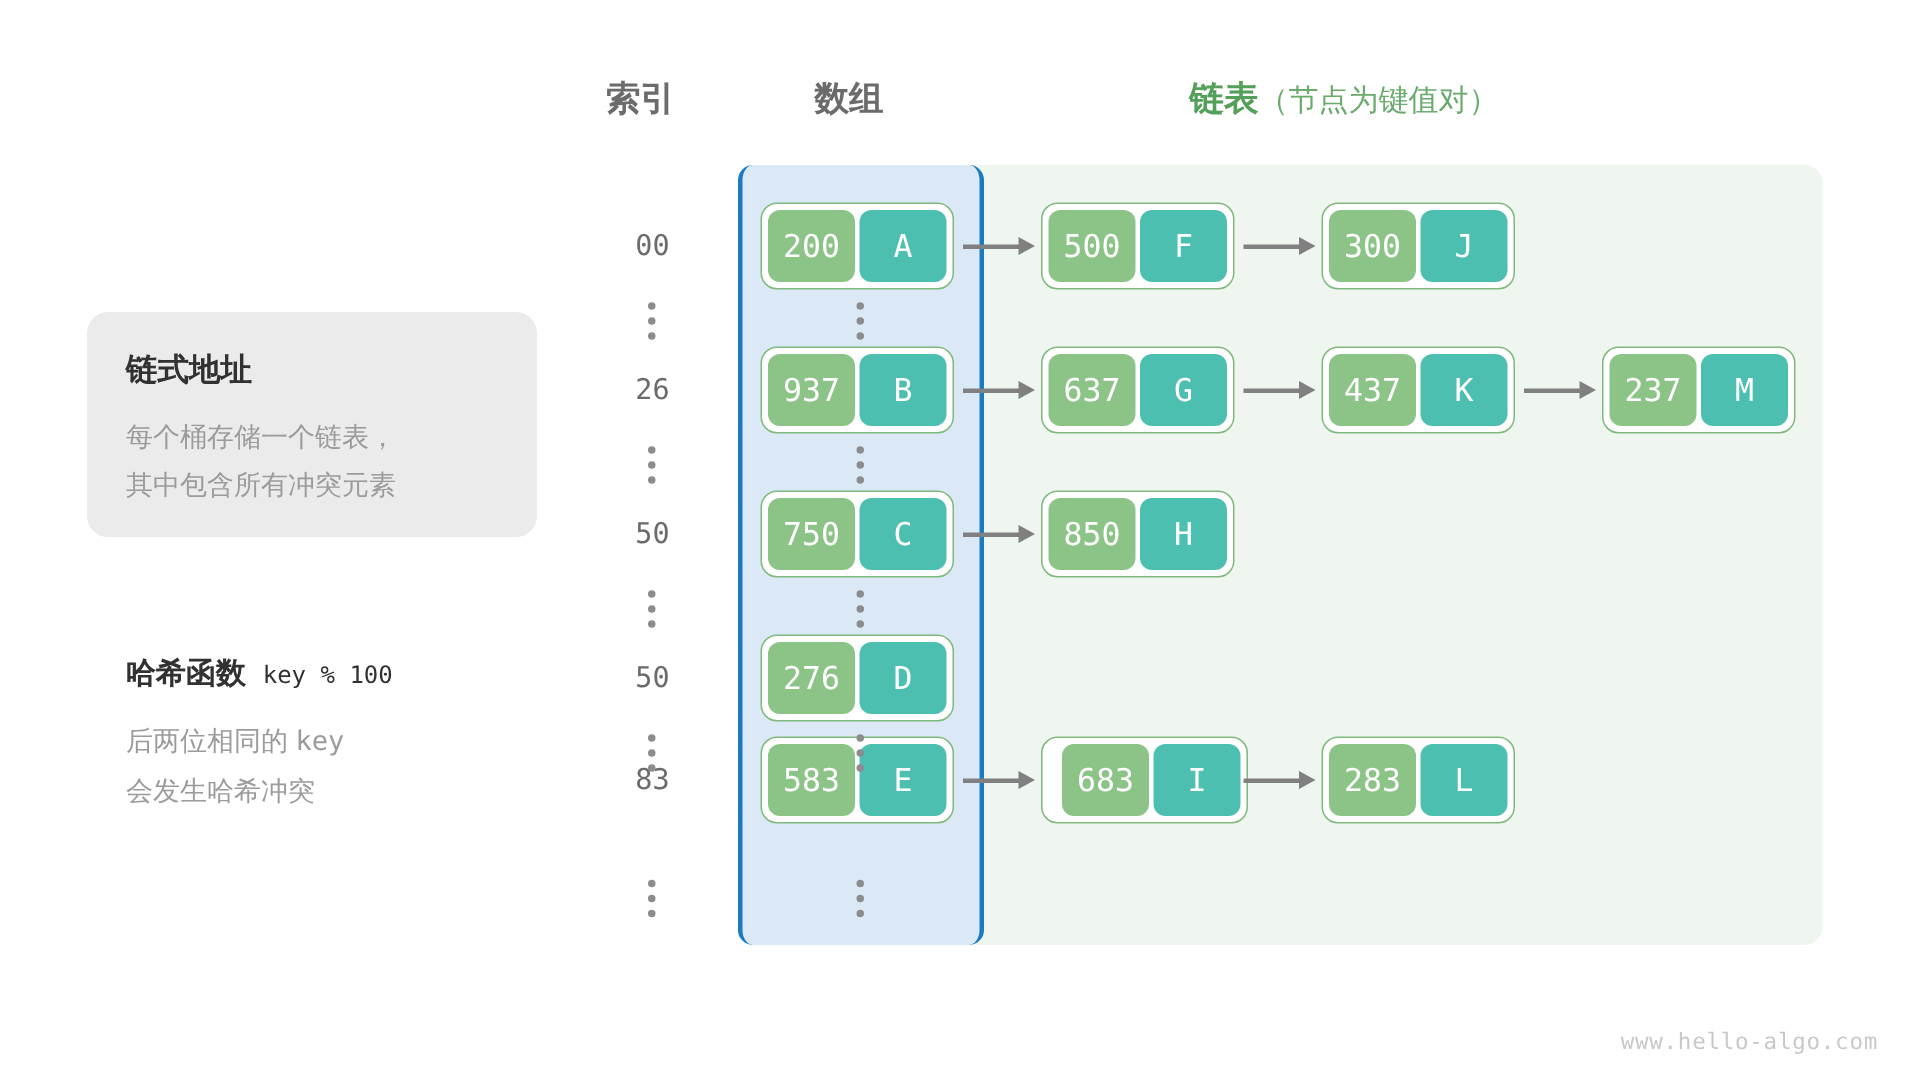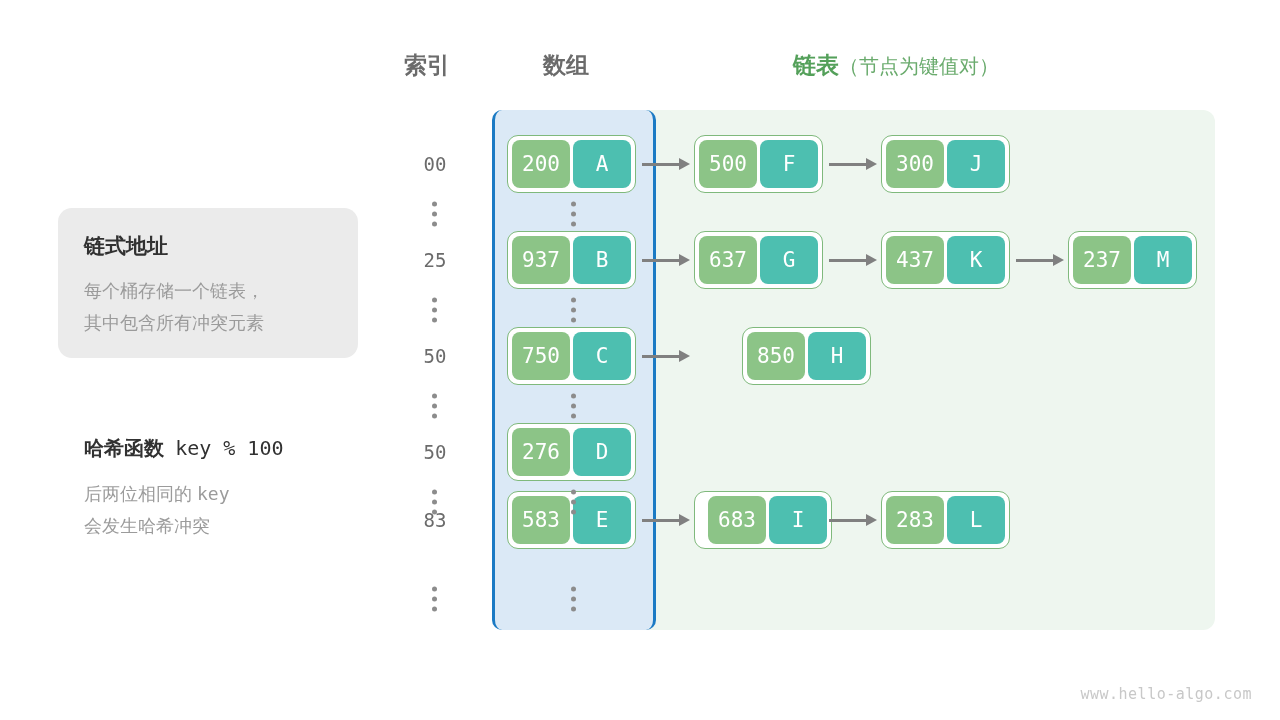--- a/index.html
+++ b/index.html
@@ -64,21 +64,21 @@
     position: absolute;
     left: 84px; top: 435px;
     font-size: 20px;
     font-weight: bold;
     color: #313131;
     white-space: nowrap;
   }
   .fn-title .mono {
     font-family: "DejaVu Sans Mono", monospace;
     font-weight: normal;
-    font-size: 20px;
+    font-size: 16px;
     color: #313131;
   }
   .fn-desc {
     position: absolute;
     left: 84px; top: 478px;
     font-size: 18px;
     line-height: 32px;
     color: #9b9b9b;
     white-space: nowrap;
   }
@@ -269,21 +269,21 @@
           <span class="shaft" style="width: 39px;"></span>
           <span class="head" style="left: 37px;"></span>
         </div>
         <div class="node" style="left: 374px;">
           <div class="cell cell-key">300</div>
           <div class="cell cell-val">J</div>
         </div>
       </div>
     </div>
     <div class="row" style="top: 231px;">
-      <div class="row-index">25</div>
+      <div class="row-index">26</div>
       <div class="row-nodes" style="width: 692px;">
         <div class="node" style="left: 0px;">
           <div class="cell cell-key">937</div>
           <div class="cell cell-val">B</div>
         </div>
         <div class="arrow" style="left: 135px; width: 48px;">
           <span class="shaft" style="width: 39px;"></span>
           <span class="head" style="left: 37px;"></span>
         </div>
         <div class="node" style="left: 187px;">
@@ -312,21 +312,21 @@
       <div class="row-index">50</div>
       <div class="row-nodes" style="width: 318px;">
         <div class="node" style="left: 0px;">
           <div class="cell cell-key">750</div>
           <div class="cell cell-val">C</div>
         </div>
         <div class="arrow" style="left: 135px; width: 48px;">
           <span class="shaft" style="width: 39px;"></span>
           <span class="head" style="left: 37px;"></span>
         </div>
-        <div class="node" style="left: 187px; margin-left: 48px;">
+        <div class="node" style="left: 187px;">
           <div class="cell cell-key">850</div>
           <div class="cell cell-val">H</div>
         </div>
       </div>
     </div>
     <div class="row" style="top: 423px;">
       <div class="row-index">50</div>
       <div class="row-nodes" style="width: 131px;">
         <div class="node" style="left: 0px;">
           <div class="cell cell-key">276</div>

